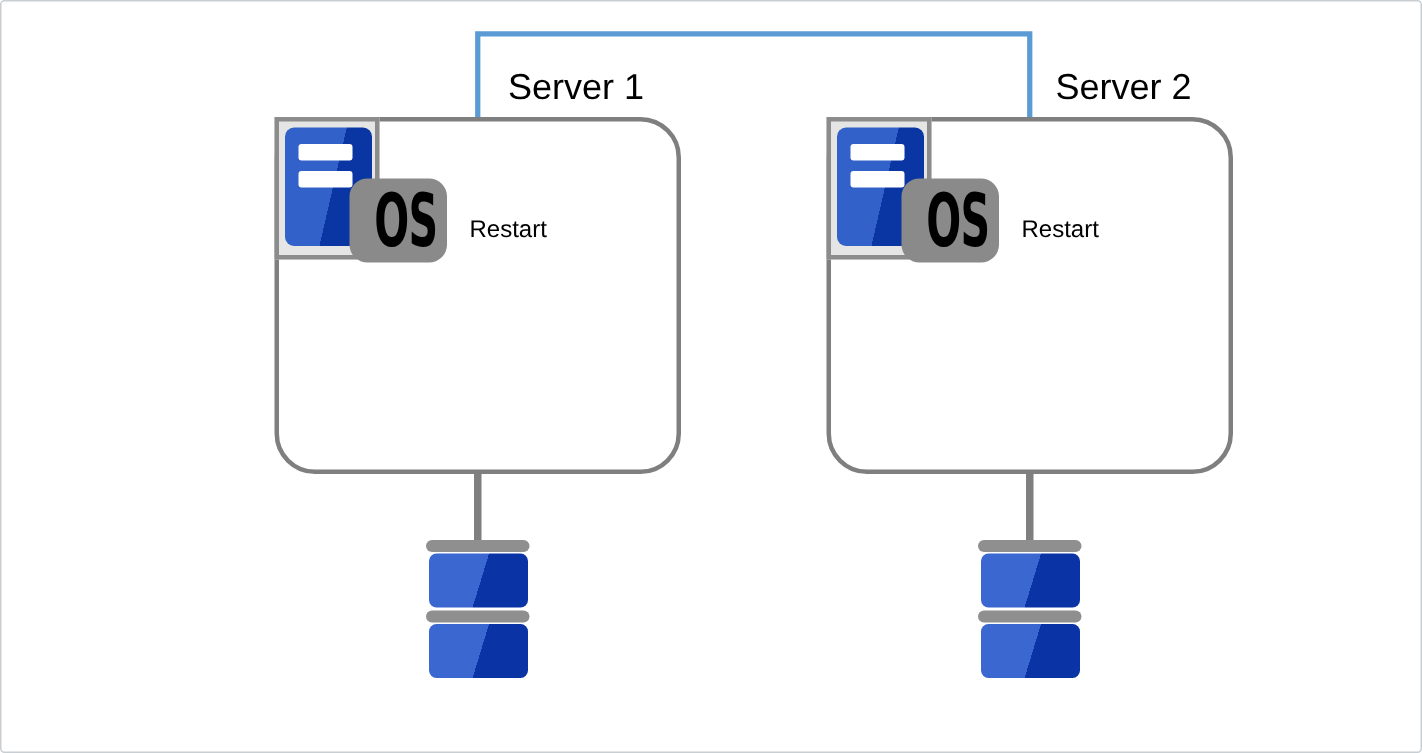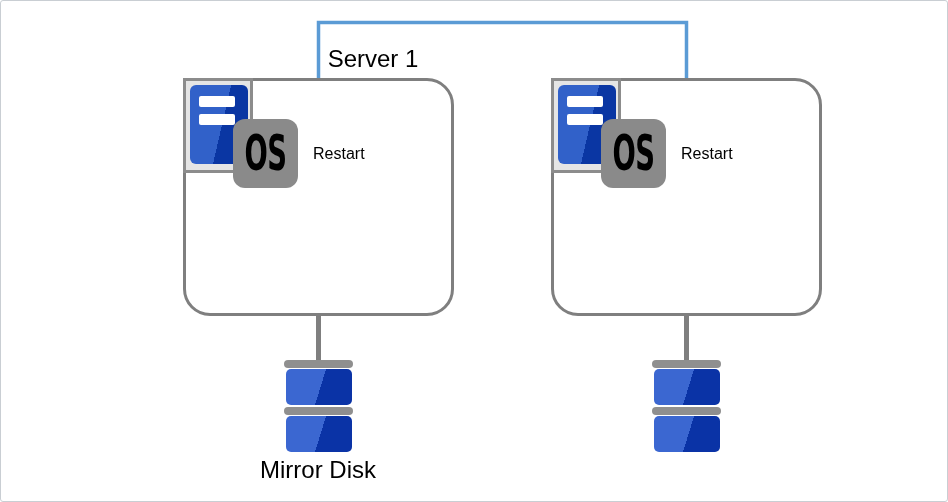--- a/index.html
+++ b/index.html
@@ -18,21 +18,21 @@
 
   
   .group{position:absolute;top:0;width:271px;height:502px;}
   .g1{left:182px;}
   .g2{left:550px;}
 
   .server-title{
     position:absolute;top:44px;height:28px;width:160px;
     font-size:24px;line-height:28px;text-align:center;white-space:nowrap;
   }
-  .g1 .server-title{left:110px;}
+  .g1 .server-title{left:121px;}
   .g2 .server-title{left:118px;}
 
   .server-box{
     position:absolute;left:0;top:77px;width:271px;height:238px;
     box-sizing:border-box;
     background:#fff;border:3px solid #7f7f7f;border-radius:27px;
   }
 
   .icon-frame{
     position:absolute;left:0;top:77px;width:70px;height:95px;
@@ -45,23 +45,23 @@
     background:linear-gradient(103deg,#3161c9 0%,#3161c9 54%,#0a36a3 54%);
   }
   .tower .slot{
     position:absolute;left:9px;width:36px;height:11px;
     background:#fff;border-radius:2px;
   }
   .tower .slot1{top:11px;}
   .tower .slot2{top:29px;}
 
   .os-badge{
-    position:absolute;left:50px;top:118px;width:65px;height:69px;
+    position:absolute;left:50px;top:118px;width:65px;height:56px;
     background:#8a8a8a;border-radius:12px;
-    display:flex;align-items:center;justify-content:center;
+    display:flex;align-items:center;
   }
   .os-text{
     font-family:"DejaVu Sans", sans-serif;
     font-weight:bold;font-size:49px;letter-spacing:-1px;
     transform:scaleX(0.56);transform-origin:center;
     color:#000;line-height:69px;
   }
   .action-label{
     position:absolute;left:130px;top:118px;height:69px;
     display:flex;align-items:center;
@@ -122,24 +122,24 @@
 
     <div class="v-connector"></div>
 
     <div class="disk">
       <div class="cap cap1"></div>
       <div class="platter platter1"></div>
       <div class="cap cap2"></div>
       <div class="platter platter2"></div>
     </div>
 
-    <div class="disk-label">Mirror Disk</div>
   </div>
 
   <div class="group g2">
+    <div class="server-title">Server 2</div>
 
     <div class="server-box"></div>
 
     <div class="icon-frame">
       <div class="tower">
         <div class="slot slot1"></div>
         <div class="slot slot2"></div>
       </div>
     </div>
 

